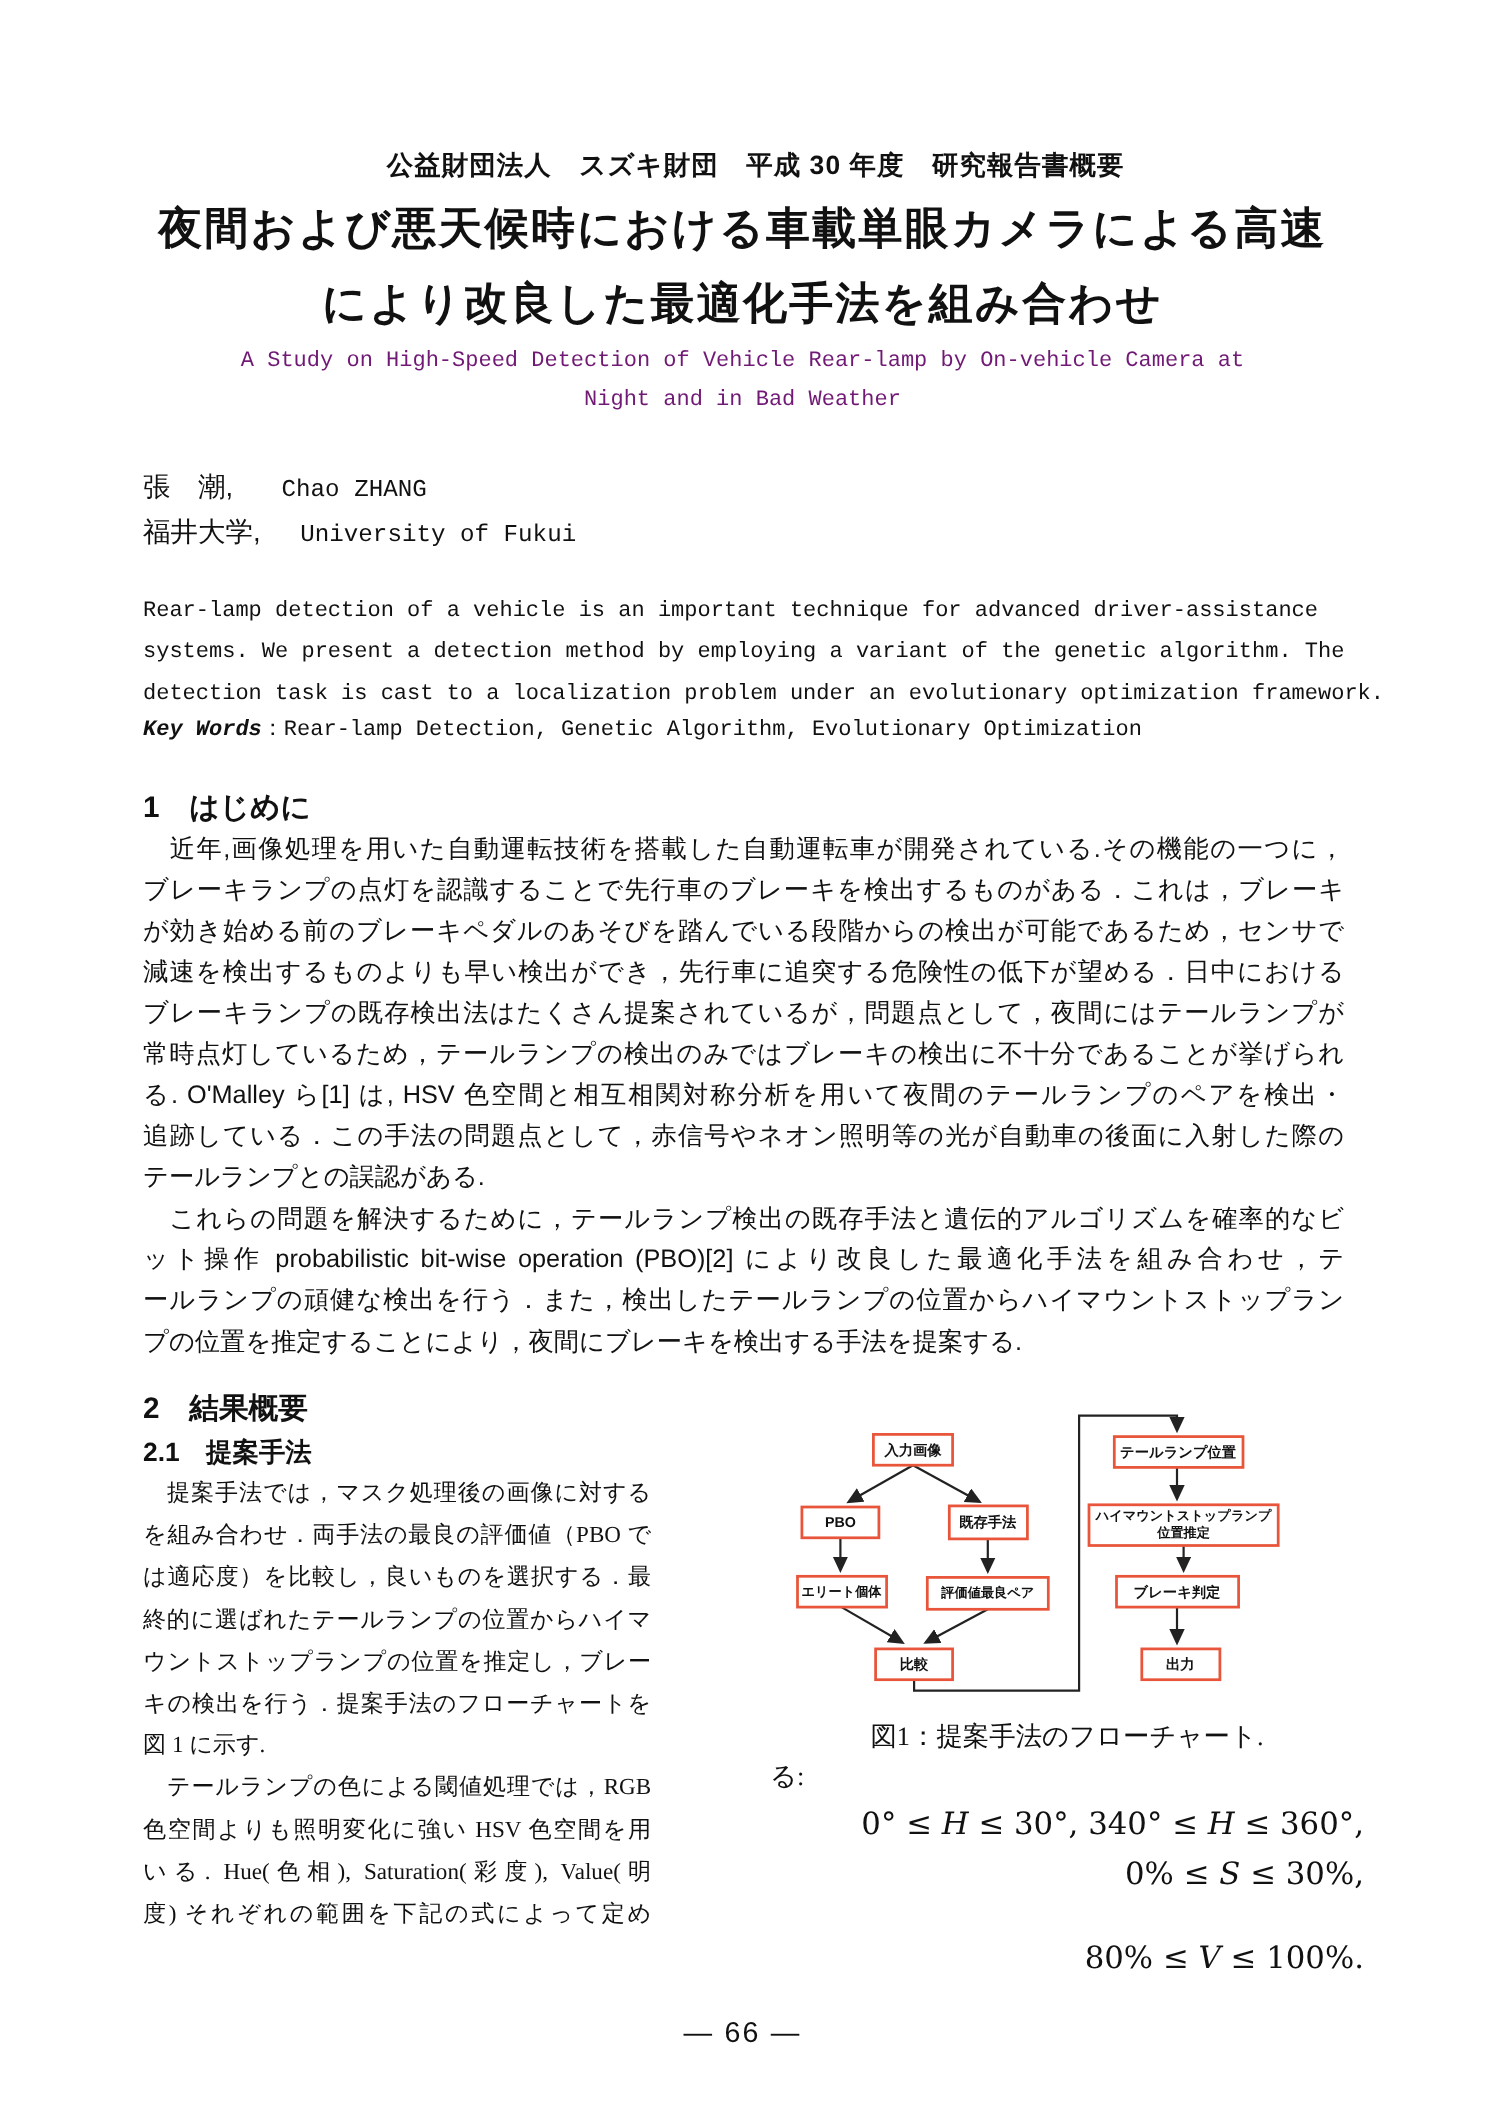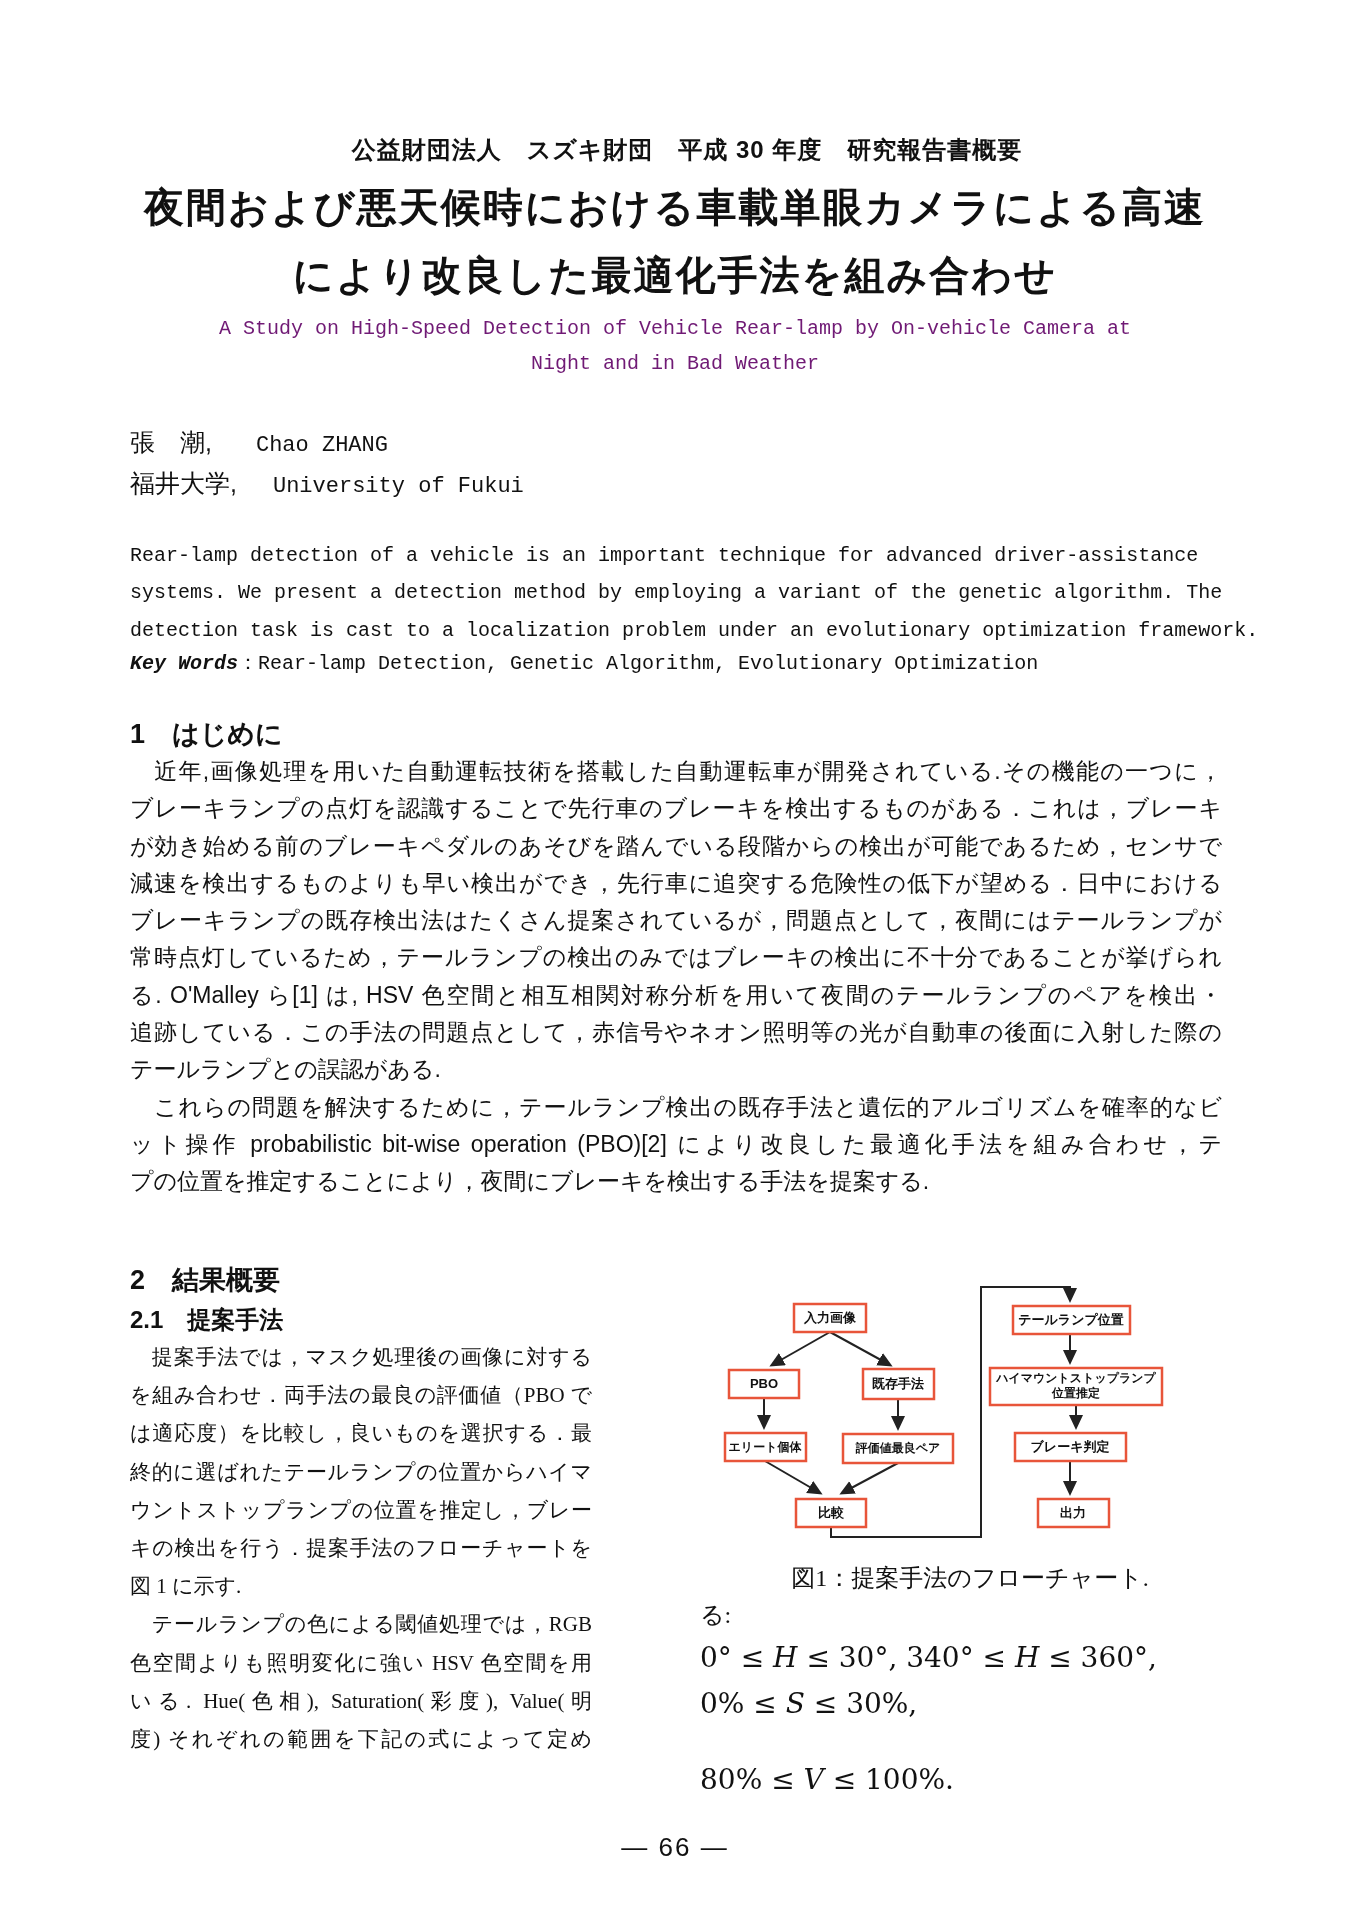--- a/index.html
+++ b/index.html
@@ -66,21 +66,21 @@
   .flow rect { fill:#fff; stroke-width:2.5px; }
   .flow text {
     font-family:"Liberation Sans", sans-serif; font-weight:bold;
     font-size:13px; fill:#111; text-anchor:middle; dominant-baseline:middle;
   }
   .flow text.small { font-size:12px; }
 
   .caption { position:absolute; left:700px; width:540px; top:1562px;
              text-align:center; font-size:24px; }
   .cont    { position:absolute; left:700px; top:1599px; font-size:24px; }
-  .mline   { position:absolute; left:700px; width:540px; text-align:left;
+  .mline   { position:absolute; left:700px; width:540px; text-align:right;
              font-size:28px; }
   .mline i { font-style:italic; }
   .m1 { top:1641px; } .m2 { top:1687px; } .m3 { top:1727px;margin-top:36px; }
 
   .pnum { position:absolute; left:0; right:0; top:1832px;
           text-align:center; font-size:26px; letter-spacing:2px; }
 </style>
 </head>
 <body>
 
@@ -118,20 +118,21 @@
       <div class="jline">ブレーキランプの点灯を認識することで先行車のブレーキを検出するものがある．これは，ブレーキ</div>
       <div class="jline">が効き始める前のブレーキペダルのあそびを踏んでいる段階からの検出が可能であるため，センサで</div>
       <div class="jline">減速を検出するものよりも早い検出ができ，先行車に追突する危険性の低下が望める．日中における</div>
       <div class="jline">ブレーキランプの既存検出法はたくさん提案されているが，問題点として，夜間にはテールランプが</div>
       <div class="jline">常時点灯しているため，テールランプの検出のみではブレーキの検出に不十分であることが挙げられ</div>
       <div class="jline">る. O'Malley ら[1] は, HSV 色空間と相互相関対称分析を用いて夜間のテールランプのペアを検出・</div>
       <div class="jline">追跡している．この手法の問題点として，赤信号やネオン照明等の光が自動車の後面に入射した際の</div>
       <div class="jline end">テールランプとの誤認がある.</div>
       <div class="jline">　これらの問題を解決するために，テールランプ検出の既存手法と遺伝的アルゴリズムを確率的なビ</div>
       <div class="jline">ット操作 probabilistic bit-wise operation (PBO)[2] により改良した最適化手法を組み合わせ，テ</div>
+      <div class="jline">ールランプの頑健な検出を行う．また，検出したテールランプの位置からハイマウントストップラン</div>
       <div class="jline end">プの位置を推定することにより，夜間にブレーキを検出する手法を提案する.</div>
     </div>
 
   <div class="h2 gothic">2　結果概要</div>
   <div class="h21 gothic">2.1　提案手法</div>
   <div class="leftcol mincho">
       <div class="kline">　提案手法では，マスク処理後の画像に対する</div>
       <div class="kline">を組み合わせ．両手法の最良の評価値（PBO で</div>
       <div class="kline">は適応度）を比較し，良いものを選択する．最</div>
       <div class="kline">終的に選ばれたテールランプの位置からハイマ</div>

